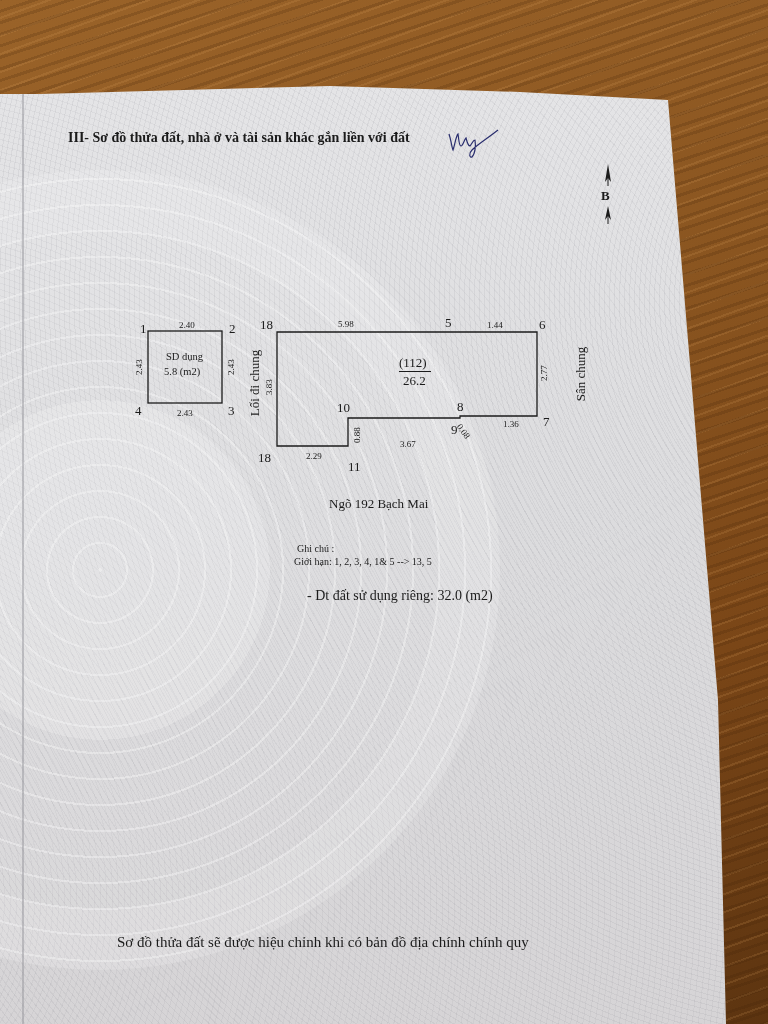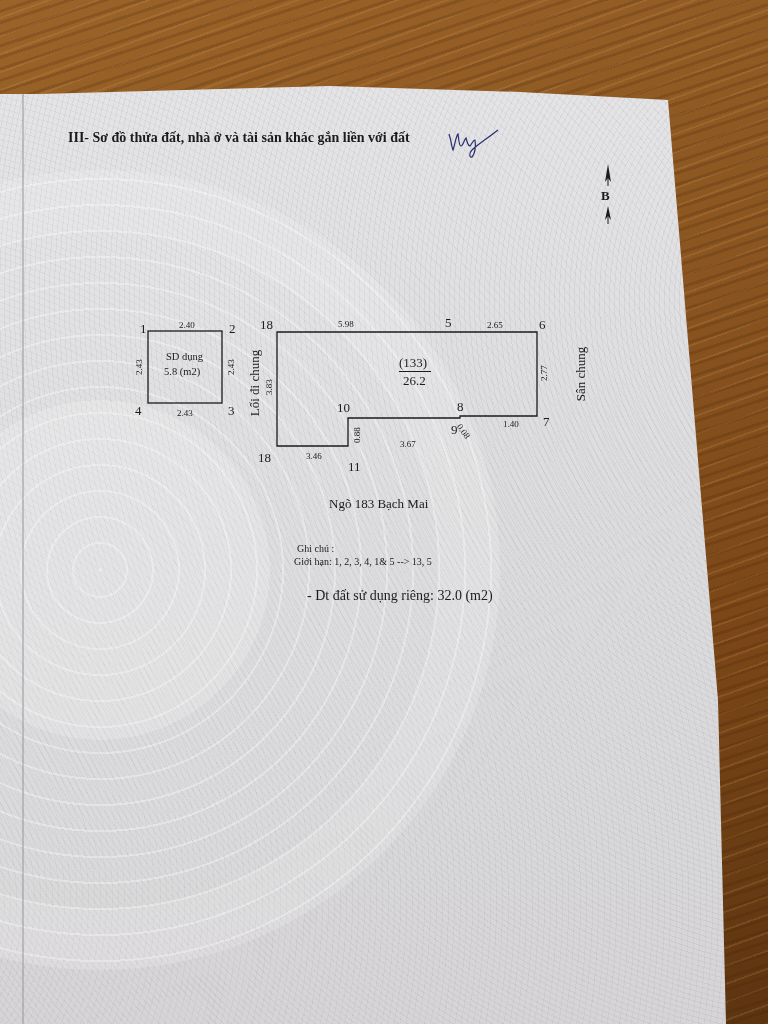--- a/index.html
+++ b/index.html
@@ -95,32 +95,33 @@
   <div class="txt pt" style="left:445px;top:315px">5</div>
   <div class="txt pt" style="left:539px;top:317px">6</div>
   <div class="txt pt" style="left:543px;top:414px">7</div>
   <div class="txt pt" style="left:457px;top:399px">8</div>
   <div class="txt pt" style="left:451px;top:422px">9</div>
   <div class="txt pt" style="left:337px;top:400px">10</div>
   <div class="txt pt" style="left:348px;top:459px">11</div>
   <div class="txt pt" style="left:258px;top:450px">18</div>
 
   <div class="txt dim" style="left:338px;top:319px">5.98</div>
-  <div class="txt dim" style="left:487px;top:320px">2.65</div>
+  <div class="txt dim" style="left:487px;top:320px">1.44</div>
   <div class="txt dim vert" style="left:536px;top:368px">2.77</div>
-  <div class="txt dim" style="left:503px;top:419px">1.40</div>
+  <div class="txt dim" style="left:503px;top:419px">1.36</div>
   <div class="txt dim" style="left:463px;top:422px;transform:rotate(55deg);transform-origin:left top">0.08</div>
   <div class="txt dim" style="left:400px;top:439px">3.67</div>
   <div class="txt dim vert" style="left:349px;top:430px">0.88</div>
-  <div class="txt dim" style="left:306px;top:451px">3.46</div>
+  <div class="txt dim" style="left:306px;top:451px">2.29</div>
   <div class="txt dim vert" style="left:261px;top:382px">3.83</div>
 
-  <div class="txt" style="left:399px;top:355px;font-size:13px">(133)</div>
+  <div class="txt" style="left:399px;top:355px;font-size:13px">(112)</div>
   <div style="position:absolute;left:399px;top:371px;width:32px;height:1px;background:#1b1b1b"></div>
   <div class="txt" style="left:403px;top:373px;font-size:13px">26.2</div>
 
-  <div class="txt" id="street">Ngõ 183 Bạch Mai</div>
+  <div class="txt" id="street">Ngõ 192 Bạch Mai</div>
 
   <div class="txt" id="notes-title">Ghi chú :</div>
   <div class="txt" id="notes-1">- Dt đất sử dụng riêng: 32.0 (m2)</div>
   <div class="txt" id="notes-2">Giới hạn: 1, 2, 3, 4, 1&amp; 5 --&gt; 13, 5</div>
 
+  <div class="txt" id="footer">Sơ đồ thửa đất sẽ được hiệu chỉnh khi có bản đồ địa chính chính quy</div>
 </div>
 
 </body></html>

